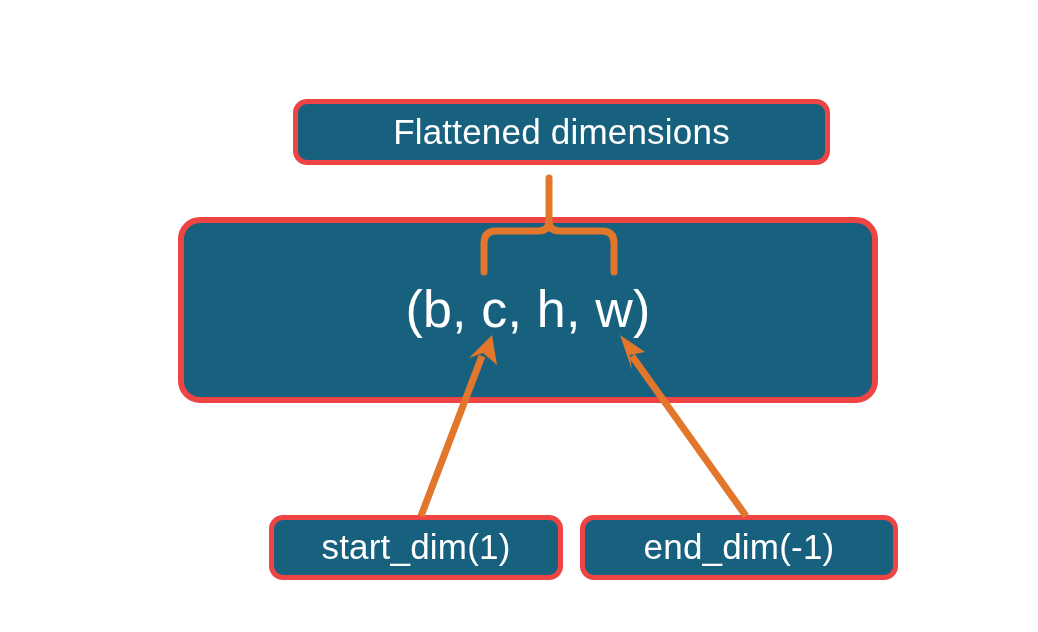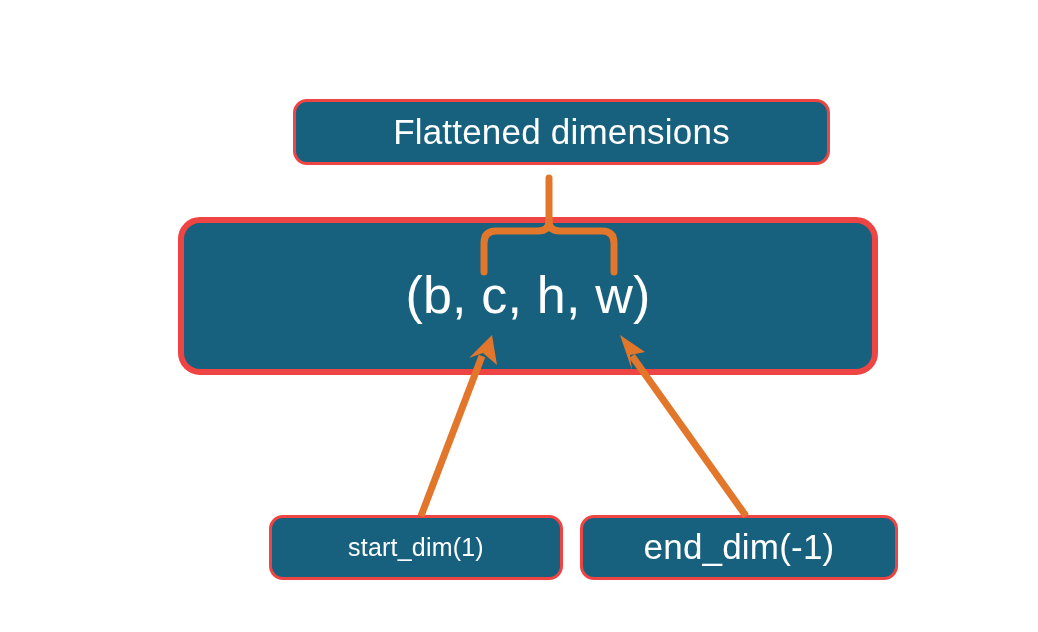--- a/index.html
+++ b/index.html
@@ -18,21 +18,21 @@
     position: absolute;
     left: 0;
     top: 0;
     width: 1038px;
     height: 632px;
   }
   .node {
     position: absolute;
     box-sizing: border-box;
     background: #17617f;
-    border: 3px solid #ef4444;
+    border: 5px solid #ef4444;
     border-radius: 14px;
     color: #ffffff;
     display: flex;
     align-items: center;
     justify-content: center;
     text-align: center;
     line-height: 1.1;
     letter-spacing: 0.2px;
     white-space: nowrap;
     z-index: 3;
@@ -41,31 +41,31 @@
     left: 293px;
     top: 99px;
     width: 537px;
     height: 66px;
     font-size: 35px;
   }
   #node-shape {
     left: 178px;
     top: 217px;
     width: 700px;
-    height: 158px;
+    height: 186px;
     font-size: 52px;
     border-radius: 22px;
     border-width: 6px;
   }
   #node-start-dim {
     left: 269px;
     top: 515px;
     width: 294px;
     height: 65px;
-    font-size: 25px;
+    font-size: 35px;
   }
   #node-end-dim {
     left: 580px;
     top: 515px;
     width: 318px;
     height: 65px;
     font-size: 35px;
   }
   #connectors {
     position: absolute;

